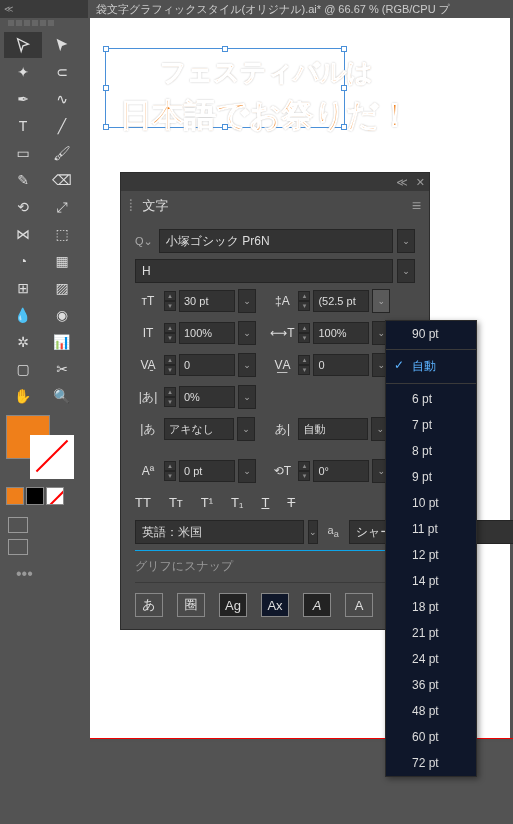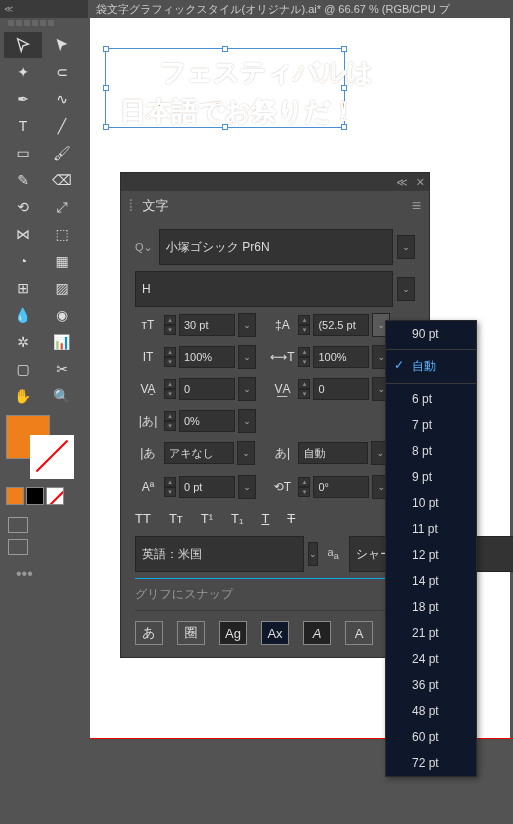--- a/index.html
+++ b/index.html
@@ -23,32 +23,32 @@
 .sm3{background:#fff;position:relative;overflow:hidden;}
 .sm3::after{content:"";position:absolute;width:200%;height:2px;background:red;transform:rotate(-45deg);top:8px;left:-5px;}
 .bottom-icons{padding:8px;display:flex;flex-direction:column;gap:6px;}
 .bi{width:20px;height:16px;border:1px solid #999;}
 .dots{padding:4px 8px;color:#999;}
 .titlebar{position:absolute;left:88px;top:0;right:0;height:18px;background:#505050;color:#ccc;font-size:11px;padding:2px 8px;}
 .canvas{position:absolute;left:90px;top:18px;width:420px;height:820px;background:#fff;}
 .red-line{position:absolute;left:90px;top:738px;right:0;height:4px;background:#525252;border-top:1px solid #e00;}
 .below-canvas{position:absolute;left:90px;top:742px;right:0;height:82px;background:#535353;}
 .text1{position:absolute;color:#ef7f1a;font-weight:bold;font-size:26px;left:120px;top:55px;-webkit-text-stroke:1px #fff;text-shadow:0 0 2px #888;margin-left:40px;}
-.text2{position:absolute;color:#ef7f1a;font-weight:bold;font-size:26px;left:120px;top:94px;-webkit-text-stroke:1px #fff;text-shadow:0 0 2px #888;}
+.text2{position:absolute;color:#ef7f1a;font-weight:bold;font-size:32px;left:120px;top:94px;-webkit-text-stroke:1px #fff;text-shadow:0 0 2px #888;}
 .text-box{position:absolute;left:105px;top:48px;width:240px;height:80px;border:1px solid #4a90d9;pointer-events:none;}
 .tb-handle{position:absolute;width:6px;height:6px;background:#fff;border:1px solid #4a90d9;}
 .char-panel{position:absolute;left:120px;top:172px;width:310px;background:#4a4a4a;border:1px solid #2d2d2d;}
 .cp-header{height:18px;background:#383838;display:flex;justify-content:flex-end;align-items:center;padding:0 4px;gap:8px;}
 .cp-header span{color:#999;font-size:11px;cursor:pointer;}
 .cp-tabs{display:flex;align-items:center;height:30px;padding:0 8px;}
 .cp-tab{color:#ddd;font-size:13px;padding:4px 6px;}
 .cp-menu{margin-left:auto;color:#999;cursor:pointer;}
 .cp-body{padding:8px 14px;}
 .cp-row{display:flex;align-items:center;gap:4px;margin-bottom:6px;}
-.cp-input{background:#333;border:1px solid #252525;color:#ddd;height:36px;padding:0 6px;font-size:12px;flex:1;}
+.cp-input{background:#333;border:1px solid #252525;color:#ddd;height:24px;padding:0 6px;font-size:12px;flex:1;}
 .cp-drop{width:18px;height:24px;background:#333;border:1px solid #252525;display:flex;align-items:center;justify-content:center;color:#aaa;font-size:9px;cursor:pointer;}
 .cp-icon{width:26px;height:22px;color:#ddd;font-size:12px;display:flex;align-items:center;justify-content:center;cursor:pointer;}
 .cp-stepper{width:12px;display:flex;flex-direction:column;}
 .cp-st{height:10px;background:#333;border:1px solid #252525;color:#888;font-size:7px;display:flex;align-items:center;justify-content:center;cursor:pointer;}
 .cp-val{width:56px;height:22px;background:#333;border:1px solid #252525;color:#ddd;padding:0 4px;font-size:11px;}
 .cp-half{display:flex;align-items:center;gap:3px;width:48%;}
 .cp-between{display:flex;justify-content:flex-start;margin-bottom:8px;}
 .cp-tt-row{display:flex;gap:18px;padding:4px 0 10px;}
 .tt-btn{color:#ddd;font-size:13px;cursor:pointer;}
 .snap-row{display:flex;align-items:center;justify-content:space-between;padding:6px 0;border-top:1px solid #0ea5e9;}
@@ -250,21 +250,21 @@
         <input class="cp-val" style="width: 70px;" value="アキなし">
         <div class="cp-drop">⌄</div>
       </div>
       <div class="cp-half">
         <div class="cp-icon">あ|</div>
         <input class="cp-val" style="width: 70px;" value="自動">
         <div class="cp-drop">⌄</div>
       </div>
     </div>
 
-    <div class="cp-between" style="margin-top:10px">
+    <div class="cp-between" style="margin-top:18px">
       <div class="cp-half">
         <div class="cp-icon">Aª</div>
         <div class="cp-stepper">
             <div class="cp-st">▴</div>
             <div class="cp-st">▾</div>
           </div>
         <input class="cp-val" value="0 pt" style="">
         <div class="cp-drop">⌄</div>
       </div>
       <div class="cp-half">

